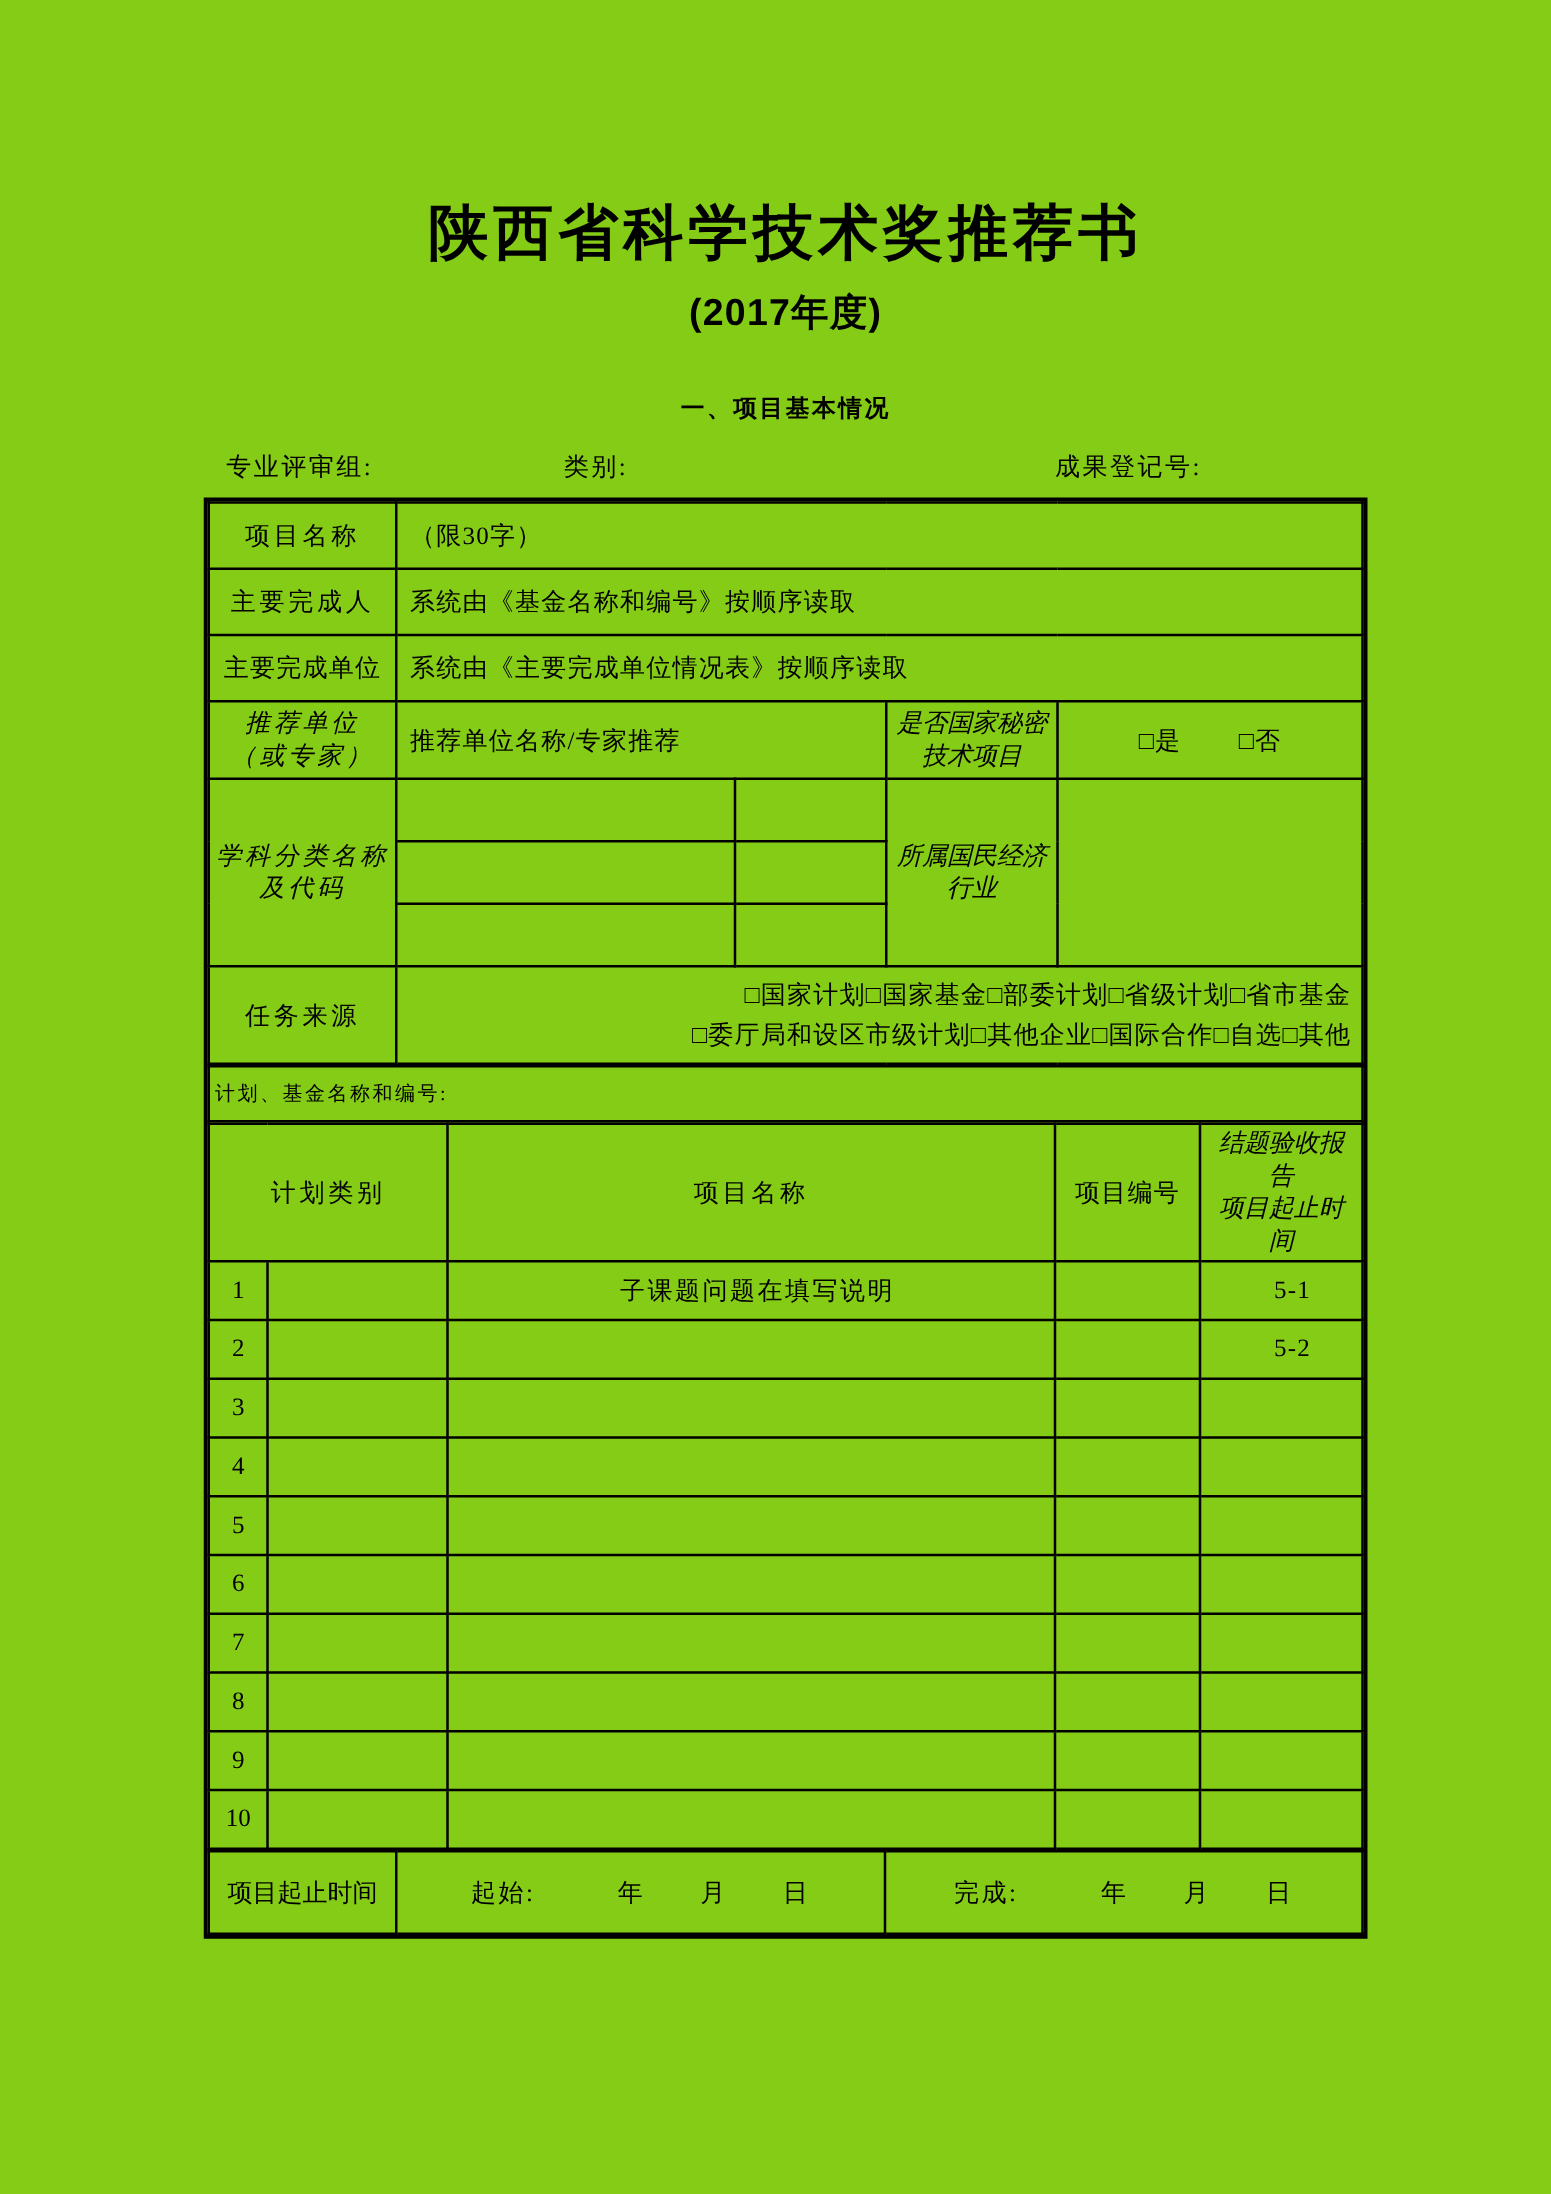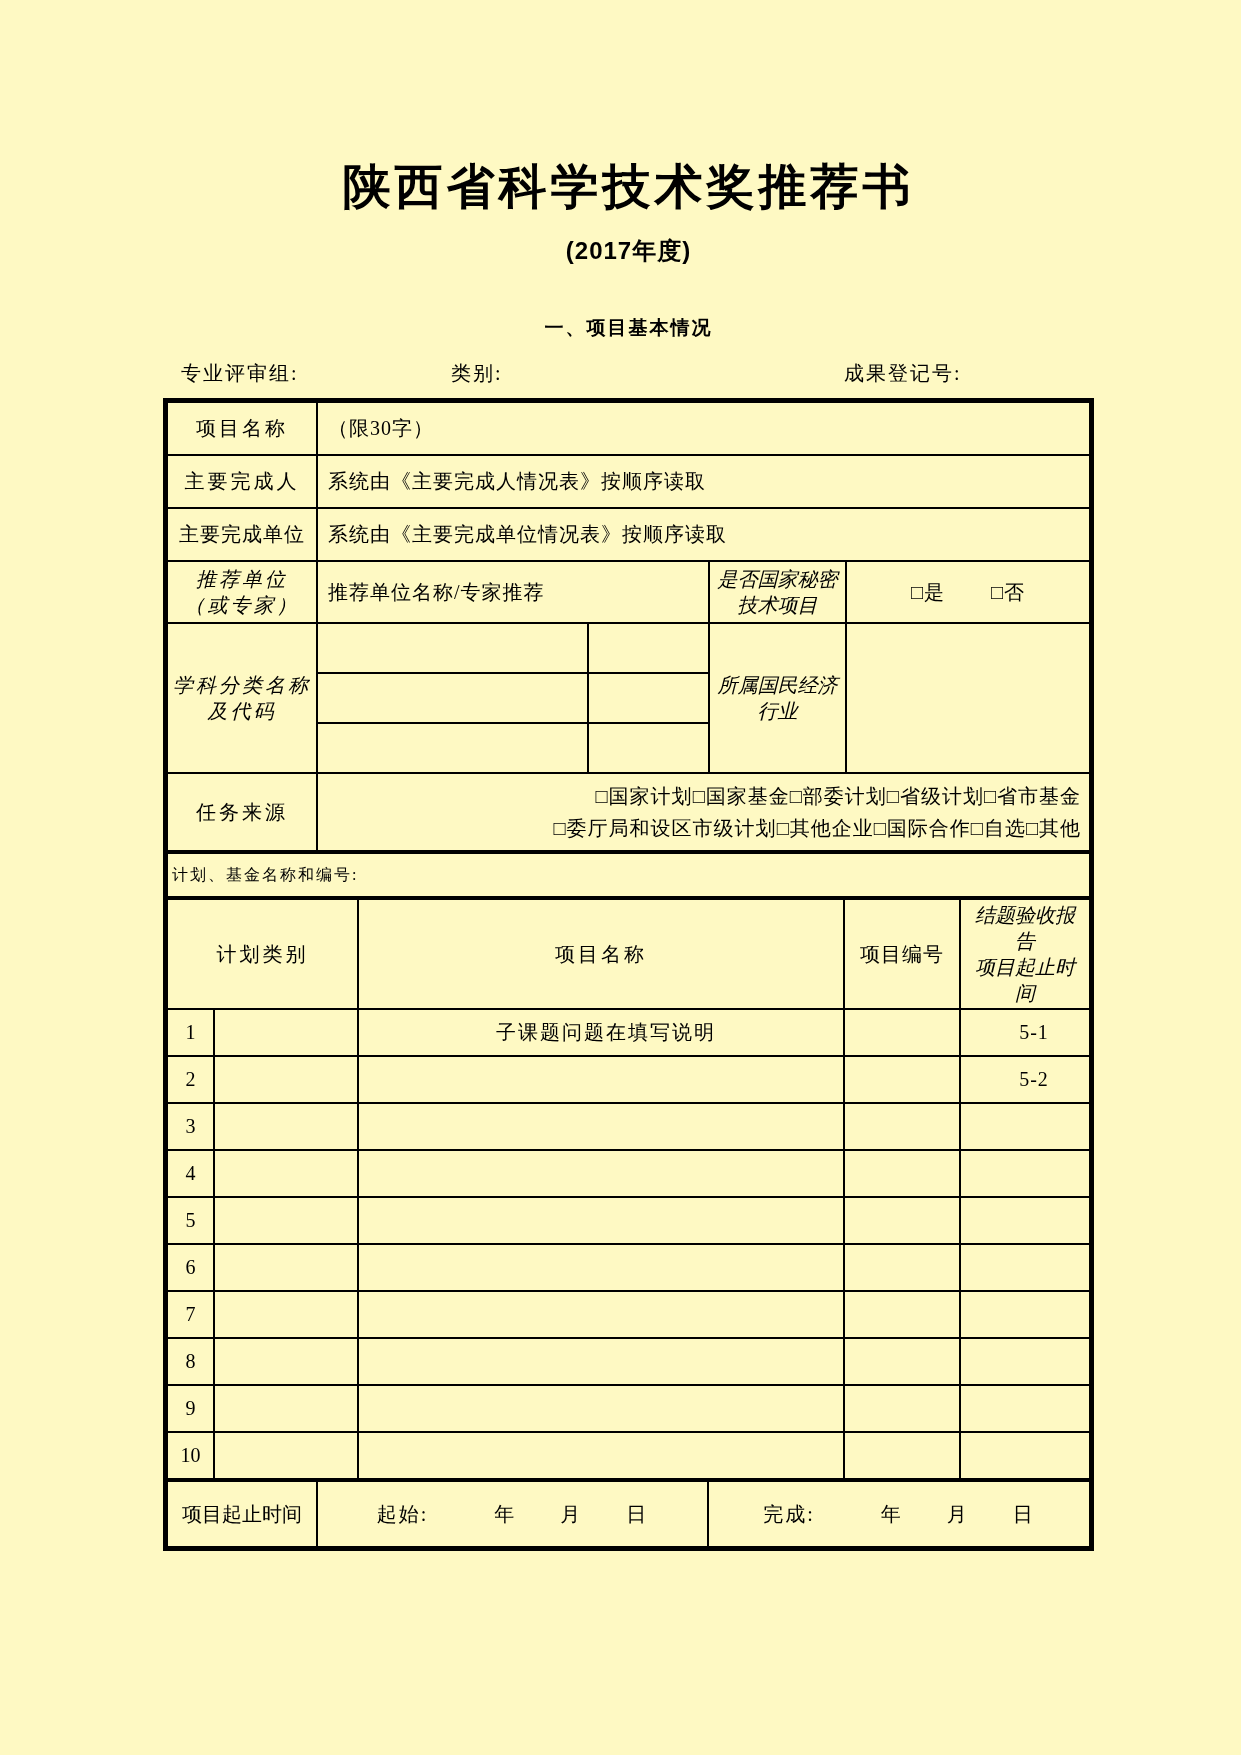--- a/index.html
+++ b/index.html
@@ -1,32 +1,32 @@
 <!DOCTYPE html>
 <html><head>
 <meta charset="utf-8">
 <style>
   * { margin:0; padding:0; box-sizing:border-box; }
   html,body { background:#e8e8e8; }
   .page {
-    position:relative; width:1241px; height:1755px; background:#fef9c3;
+    position:relative; width:1241px; height:1755px; background:#84cc16;
     color:#000; font-family:"Liberation Serif","DejaVu Serif",serif;
     margin:0 auto; overflow:hidden;
   }
   .content { position:absolute; left:163px; top:0; width:931px; }
 
   .doc-title {
     margin-top:158px; text-align:center;
     font-family:"Liberation Sans","DejaVu Sans",sans-serif;
     font-weight:700; font-size:48px; line-height:58px; letter-spacing:4px;
   }
   .doc-subtitle {
     margin-top:18px; text-align:center;
     font-family:"Liberation Sans","DejaVu Sans",sans-serif;
-    font-weight:700; font-size:24px; line-height:34px; letter-spacing:1px;
+    font-weight:700; font-size:30px; line-height:34px; letter-spacing:1px;
   }
   .section-heading {
     margin-top:44px; text-align:center;
     font-family:"Liberation Sans","DejaVu Sans",sans-serif;
     font-weight:700; font-size:19px; line-height:32px; letter-spacing:2px;
   }
   .meta-line { position:relative; margin-top:16px; height:28px; font-size:20px; letter-spacing:2px; }
   .meta-line .m1 { position:absolute; left:18px; }
   .meta-line .m2 { position:absolute; left:288px; }
   .meta-line .m3 { position:absolute; left:681px; }
@@ -86,21 +86,21 @@
             <col style="width:137px">
             <col>
         </colgroup>
         <tbody>
             <tr class="r-name">
           <td class="lbl">项目名称</td>
           <td class="val" colspan="4">（限30字）</td>
         </tr>
         <tr class="r-people">
           <td class="lbl">主要完成人</td>
-          <td class="val" colspan="4">系统由《主要完成人情况表》按顺序读取</td>
+          <td class="val" colspan="4">系统由《基金名称和编号》按顺序读取</td>
         </tr>
         <tr class="r-unit">
           <td class="lbl" style="letter-spacing:1px">主要完成单位</td>
           <td class="val" colspan="4">系统由《主要完成单位情况表》按顺序读取</td>
         </tr>
         <tr class="r-rec">
           <td class="lbl two-line">
             <div>推荐单位</div>
             <div>（或专家）</div>
           </td>

